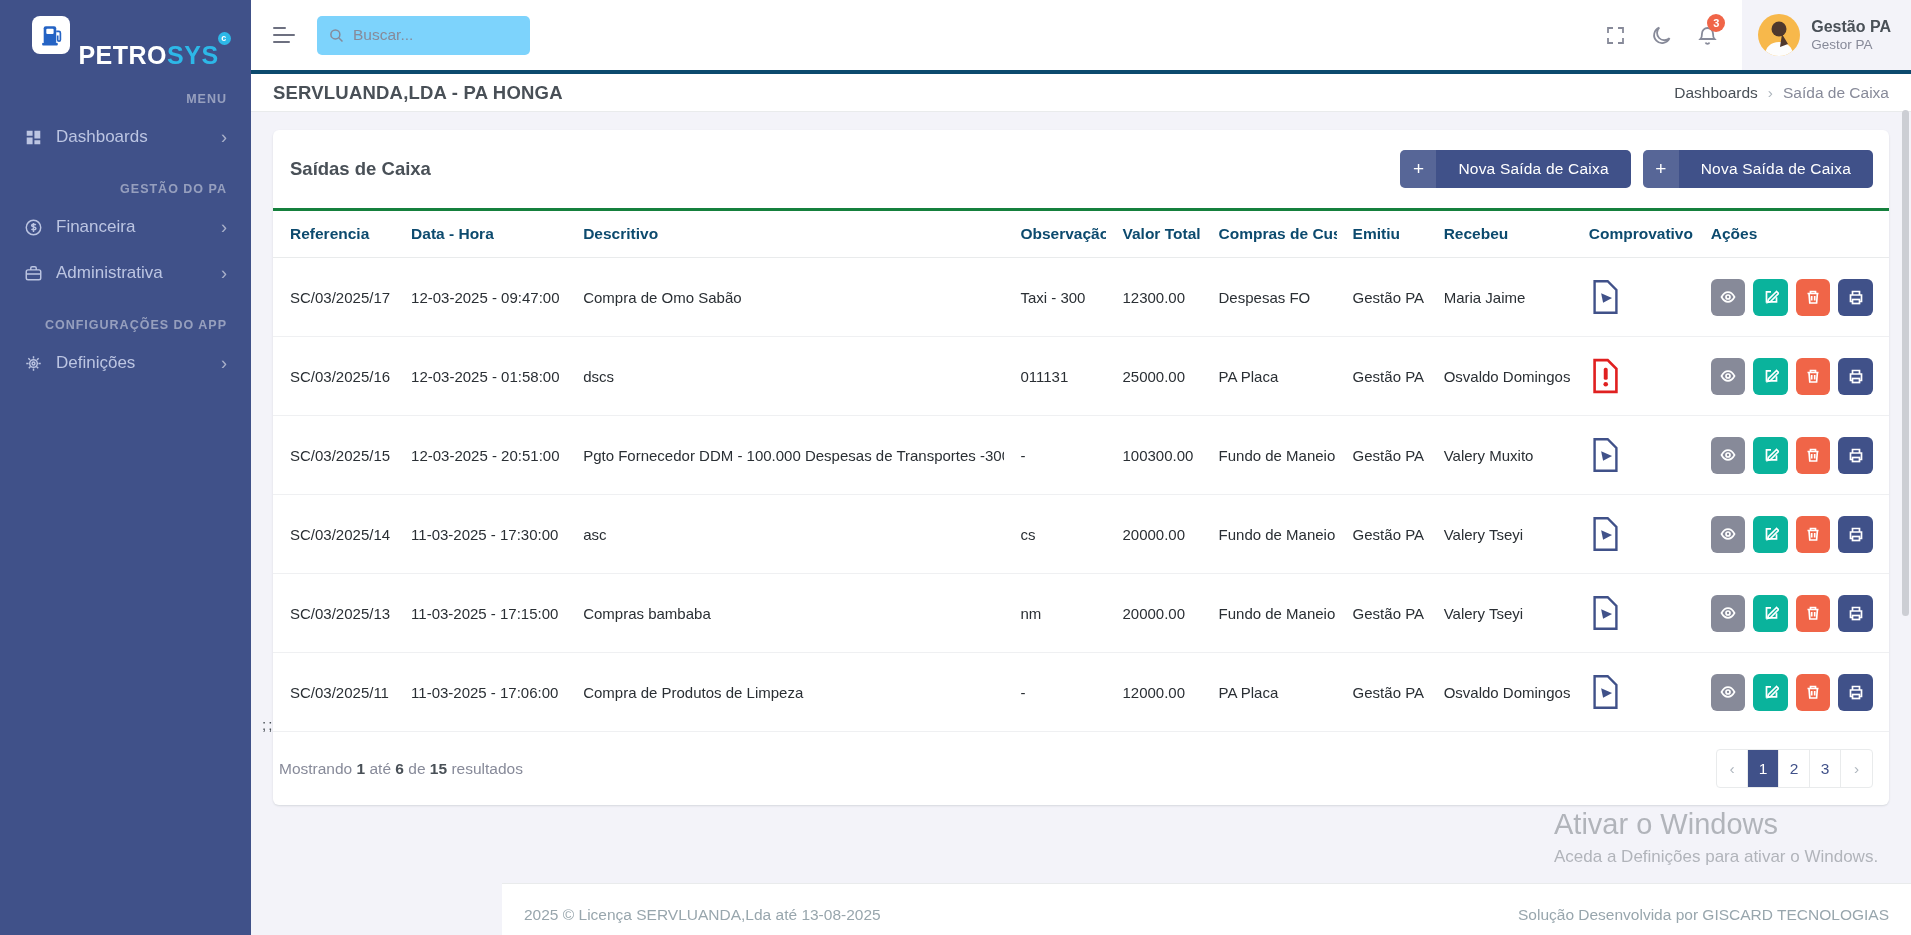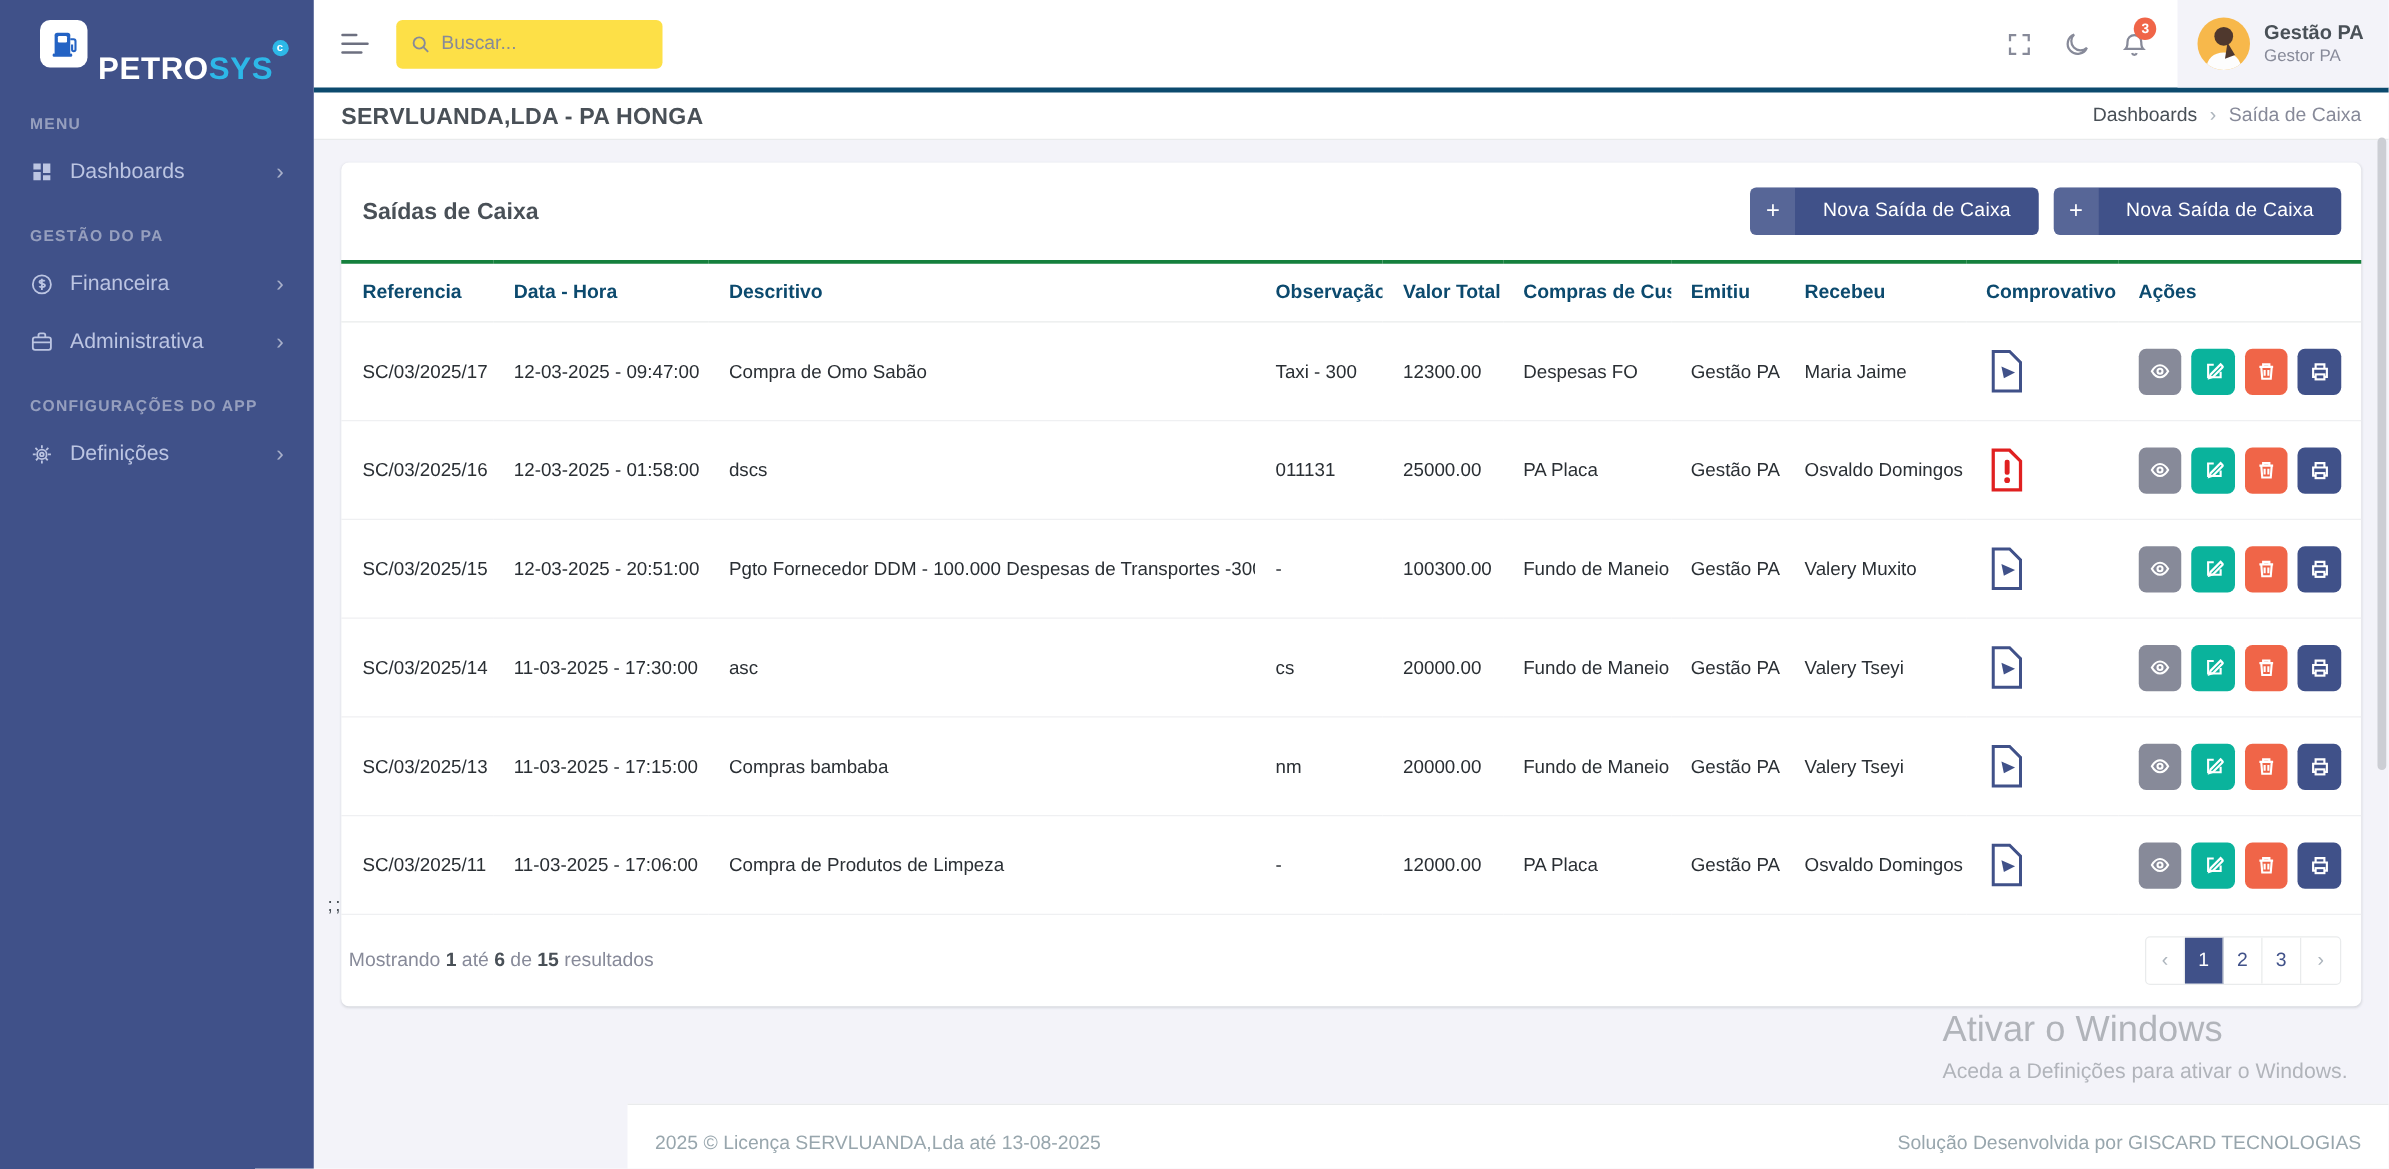--- a/index.html
+++ b/index.html
@@ -8,33 +8,33 @@
     font-family:"Liberation Sans","DejaVu Sans",sans-serif;
     background:#f3f3f9; color:#495057; overflow:hidden; position:relative;
   }
   
   .sidebar { position:absolute; left:0; top:0; width:251px; height:935px; background:#405189; z-index:5; }
   .logo-row { height:70px; display:flex; align-items:center; justify-content:center; gap:8px; }
   .logo-mark { width:38px; height:38px; background:#fff; border-radius:8px; display:flex; align-items:center; justify-content:center; }
   .logo-word { font-size:25px; font-weight:700; letter-spacing:.5px; color:#fff; position:relative;margin-top:40px; }
   .logo-word .sec { color:#2db8e8; }
   .logo-badge { position:absolute; top:-9px; right:-12px; width:13px; height:13px; border-radius:50%; background:#2db8e8; color:#fff; font-size:9px; font-weight:700; display:flex; align-items:center; justify-content:center; }
-  .nav-section { padding:22px 24px 8px 24px; font-size:12.5px; font-weight:700; letter-spacing:1px; color:rgba(255,255,255,.45); }
+  .nav-section { padding:22px 24px 8px 24px; font-size:12.5px; font-weight:700; letter-spacing:1px; color:rgba(255,255,255,.45);text-align:right; }
   .nav-item { display:flex; align-items:center; gap:13px; padding:13px 24px; color:#bcc5e2; font-size:17px; cursor:pointer; }
   .nav-item svg { width:19px; height:19px; stroke:#bcc5e2; fill:none; stroke-width:1.6; flex:0 0 auto; }
   .nav-item .filled { fill:#bcc5e2; stroke:none; }
   .nav-chevron { margin-left:auto; color:rgba(255,255,255,.55); font-size:18px; line-height:1; }
   .nav-chevron::before { content:"›"; }
   
   .main { position:absolute; left:251px; top:0; right:0; bottom:0; }
   .topbar { height:70px; background:#fff; display:flex; align-items:center; padding-left:22px; }
   .hamburger { display:flex; flex-direction:column; gap:4.5px; margin-right:22px; cursor:pointer; }
   .hamburger i { display:block; height:2.4px; background:#6d7080; border-radius:2px; }
   .hamburger i:nth-child(1){ width:13px; } .hamburger i:nth-child(2){ width:22px; } .hamburger i:nth-child(3){ width:17px; }
-  .searchbox { width:213px; height:39px; background:#fde047; border-radius:5px; display:flex; align-items:center; padding:0 12px; gap:9px; }
+  .searchbox { width:213px; height:39px; background:#7dd3fc; border-radius:5px; display:flex; align-items:center; padding:0 12px; gap:9px; }
   .searchbox svg { width:15px; height:15px; stroke:#878a99; fill:none; stroke-width:2; }
   .searchbox input { border:0; outline:0; background:transparent; font-size:15.5px; color:#495057; width:150px; font-family:inherit; }
   .searchbox input::placeholder { color:#878a99; }
   .top-right { margin-left:auto; display:flex; align-items:center; height:100%; }
   .top-icon-btn { width:46px; height:70px; display:flex; align-items:center; justify-content:center; cursor:pointer; position:relative; }
   .top-icon-btn svg { width:21px; height:21px; stroke:#878a99; fill:none; stroke-width:1.8; }
   .notif-badge { position:absolute; top:14px; right:5px; min-width:18px; height:18px; border-radius:9px; background:#f06548; color:#fff; font-size:11px; font-weight:700; display:flex; align-items:center; justify-content:center; padding:0 4px; }
   .user-block { height:70px; background:#f3f3f9; display:flex; align-items:center; gap:11px; padding:0 20px 0 16px; margin-left:12px; cursor:pointer; }
   .avatar { width:42px; height:42px; border-radius:50%; background:#f7b84b; overflow:hidden; flex:0 0 auto; }
   .user-name { font-size:16px; font-weight:700; color:#495057; line-height:1.25; }

